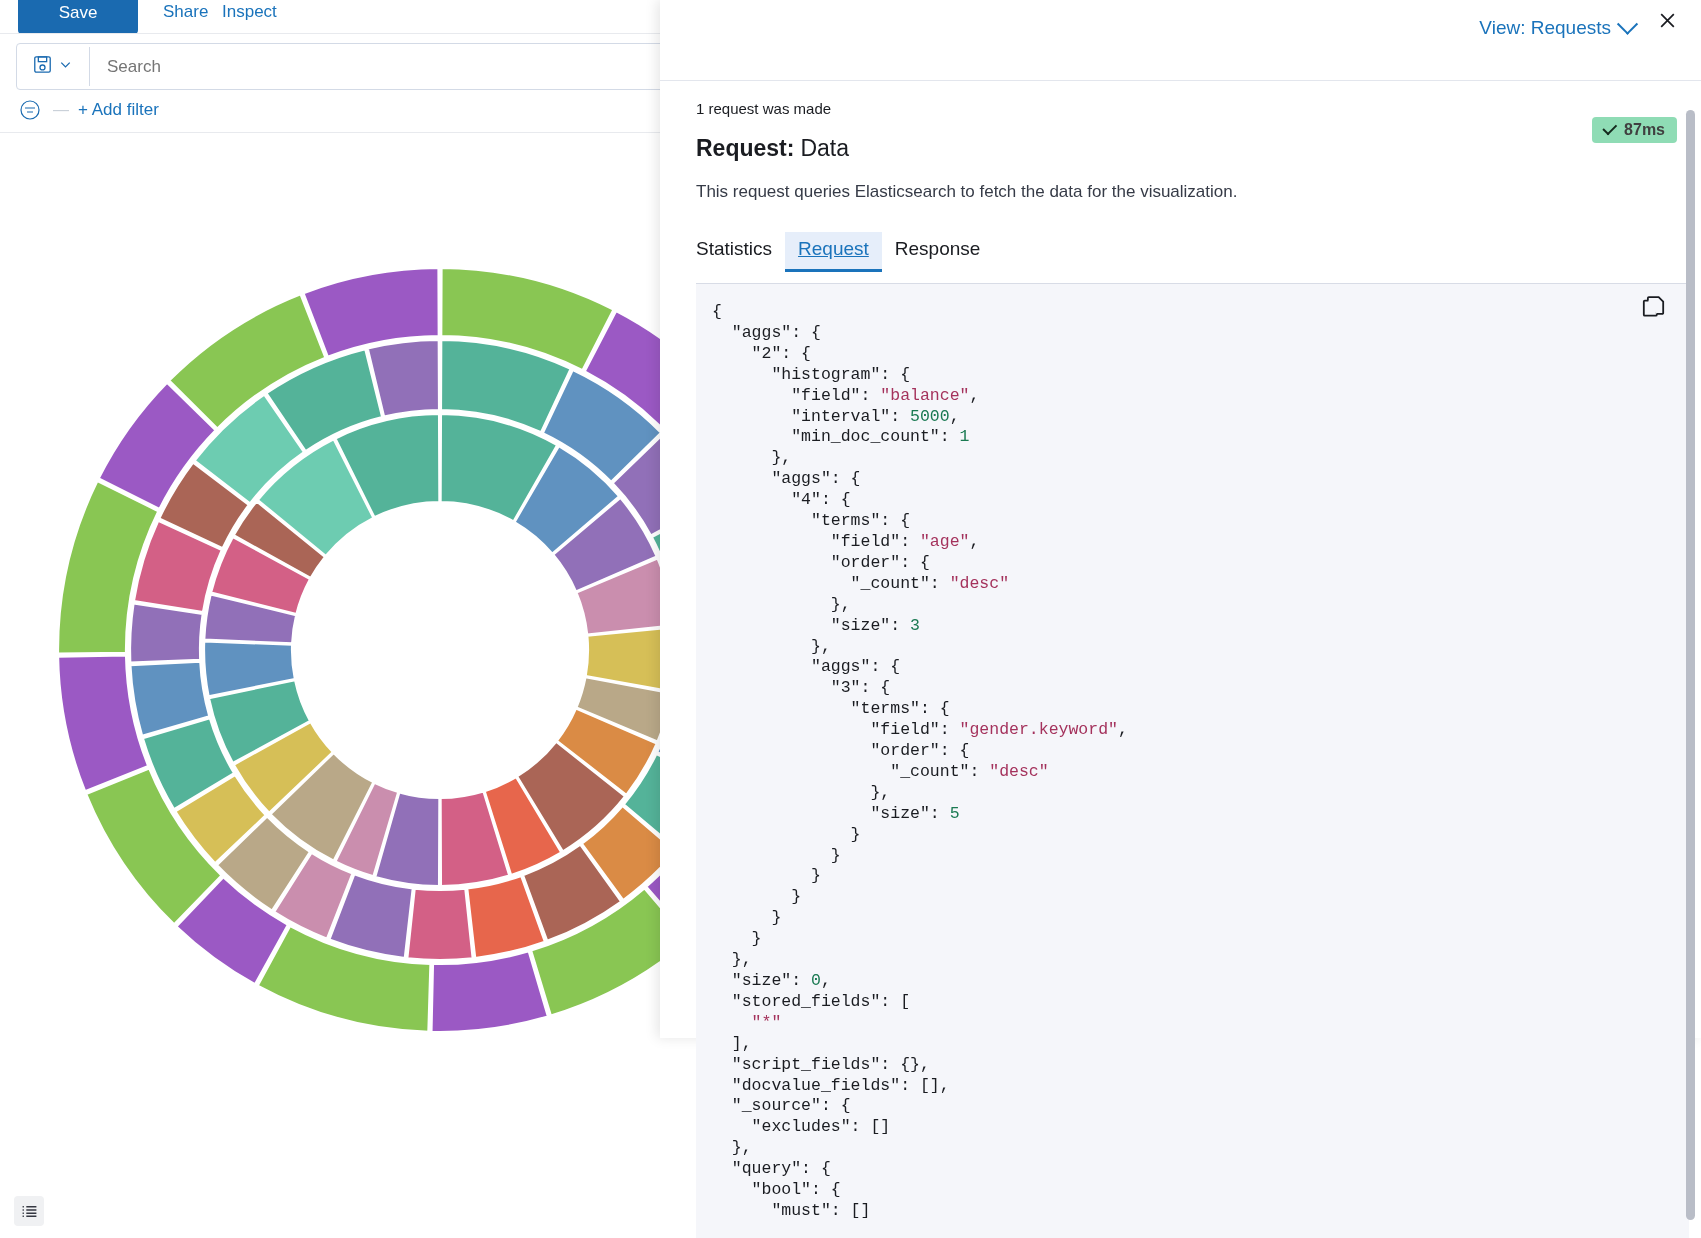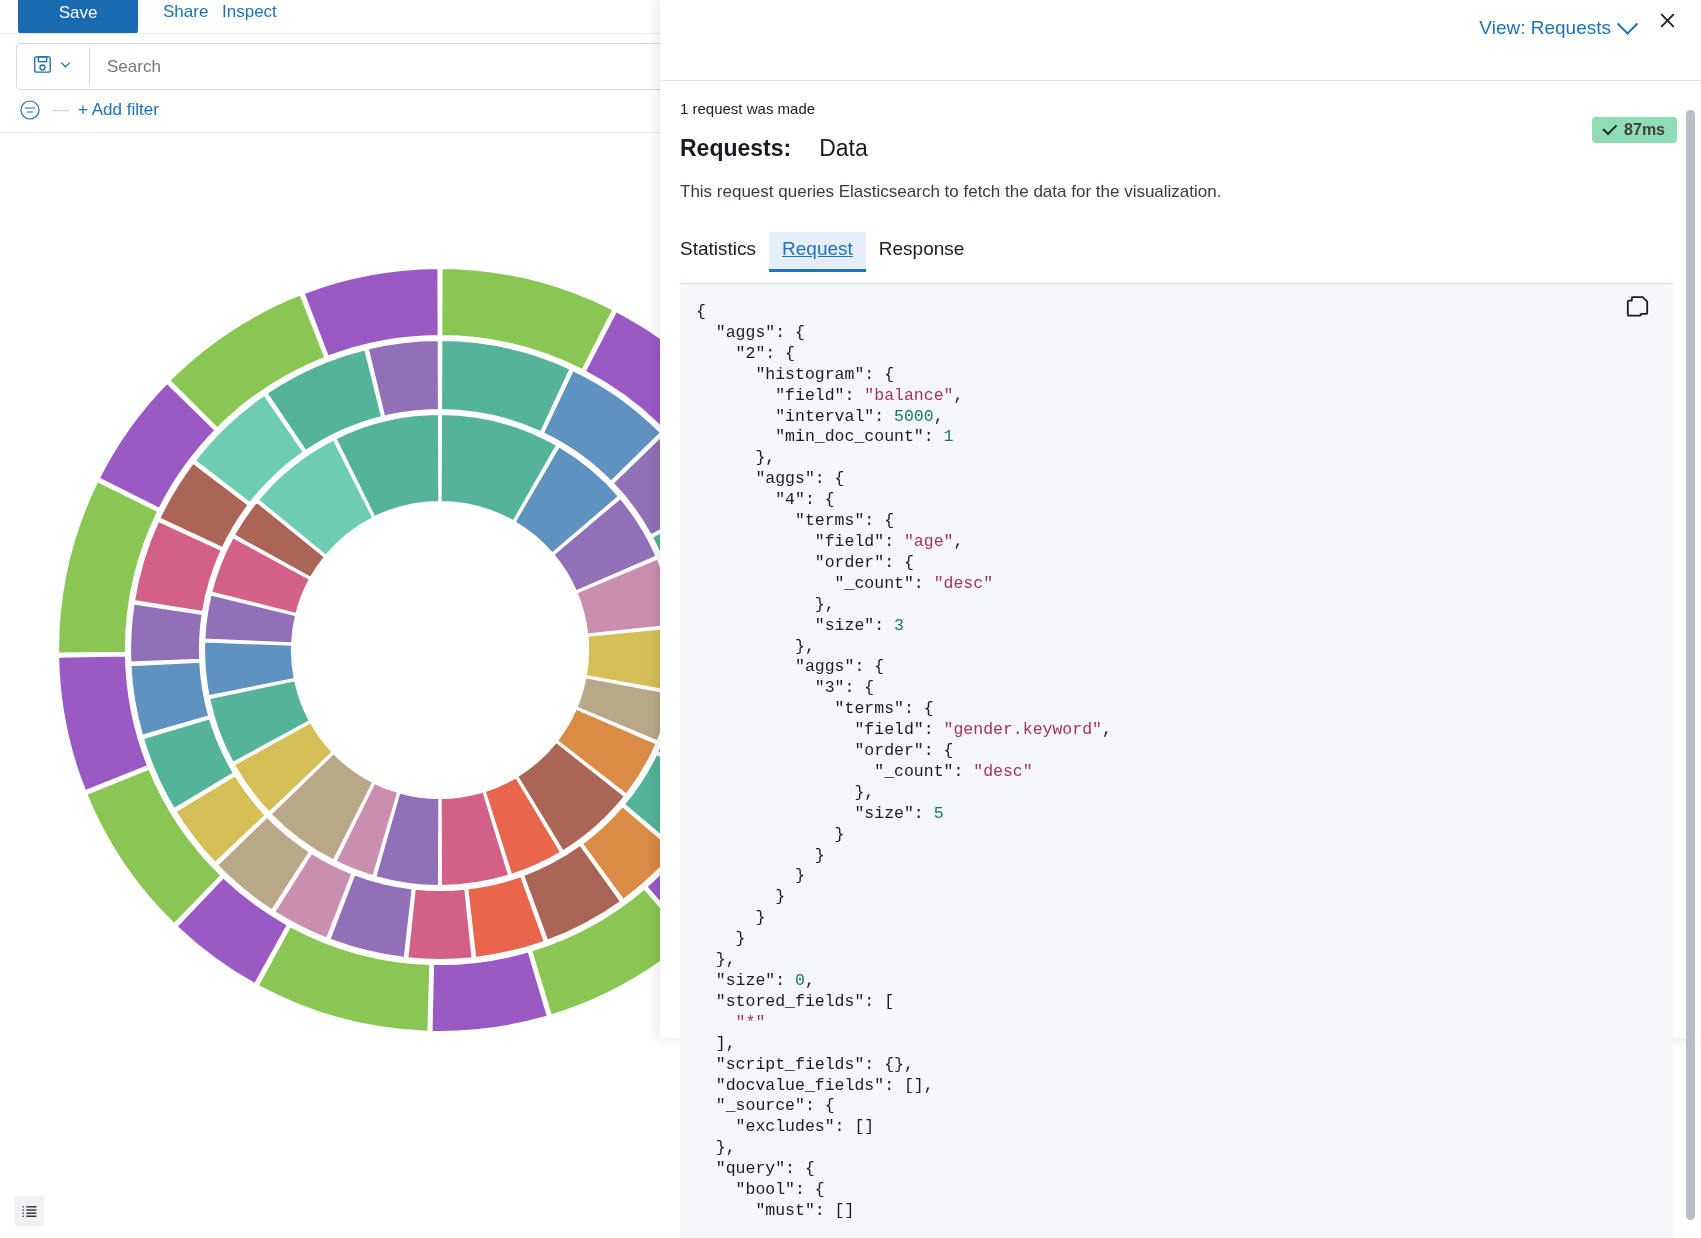--- a/index.html
+++ b/index.html
@@ -61,25 +61,25 @@
     position:absolute;right:66px;top:17px;color:#1a73bb;font-size:19px;cursor:pointer;
     display:flex;align-items:center;gap:9px;
   }
   .chev{display:inline-block;width:13px;height:13px;border-right:2px solid #1a73bb;border-bottom:2px solid #1a73bb;transform:rotate(45deg) translate(-3px,-3px);}
   .close-x{
     position:absolute;right:20px;top:6px;width:28px;height:28px;cursor:pointer;
     display:flex;align-items:center;justify-content:center;font-size:24px;color:#1a1c21;line-height:1;
   }
   .hdr-rule{position:absolute;left:0;top:80px;width:1041px;height:1px;background:#e3e6ed;}
 
-  .fly-body{position:absolute;left:0;top:81px;width:1041px;height:1157px;padding:0 20px;box-sizing:border-box;}
+  .fly-body{position:absolute;left:0;top:81px;width:1041px;height:1157px;padding:0 36px;box-sizing:border-box;}
   .req-count{margin-top:19px;font-size:15px;color:#1a1c21;}
   .req-title-row{display:flex;align-items:baseline;margin-top:18px;}
   .req-label{font-size:23px;font-weight:bold;color:#1a1c21;}
-  .req-name{font-size:23px;color:#1a1c21;margin-left:28px;font-weight:400;}
+  .req-name{font-size:23px;color:#1a1c21;margin-left:6px;font-weight:400;}
   .badge{
     position:absolute;right:24px;top:36px;background:#8fdcb5;color:#404040;
     border-radius:4px;height:26px;padding:0 12px;display:flex;align-items:center;gap:7px;
     font-size:16px;font-weight:bold;
   }
   .badge .chk{display:inline-block;width:11px;height:6px;border-left:2px solid #14291d;border-bottom:2px solid #14291d;transform:rotate(-45deg) translate(1px,-2px);}
   .req-desc{margin-top:20px;font-size:17px;color:#363b47;}
 
   .tabs{display:flex;gap:0;margin-top:30px;align-items:flex-end;}
   .tab{
@@ -239,21 +239,21 @@
         <path d="M3.2 3.2 L12.8 12.8 M12.8 3.2 L3.2 12.8"></path>
       </svg>
     </div>
   </div>
   <div class="hdr-rule"></div>
 
   <div class="fly-body">
     <div class="req-count">1 request was made</div>
 
     <div class="req-title-row">
-      <span class="req-label">Requests:</span>
+      <span class="req-label">Request:</span>
       <span class="req-name">Data</span>
     </div>
     <div class="badge">
       <span class="chk"></span>
       <span>87ms</span>
     </div>
 
     <div class="req-desc">This request queries Elasticsearch to fetch the data for the visualization.</div>
 
     <div class="tabs">

